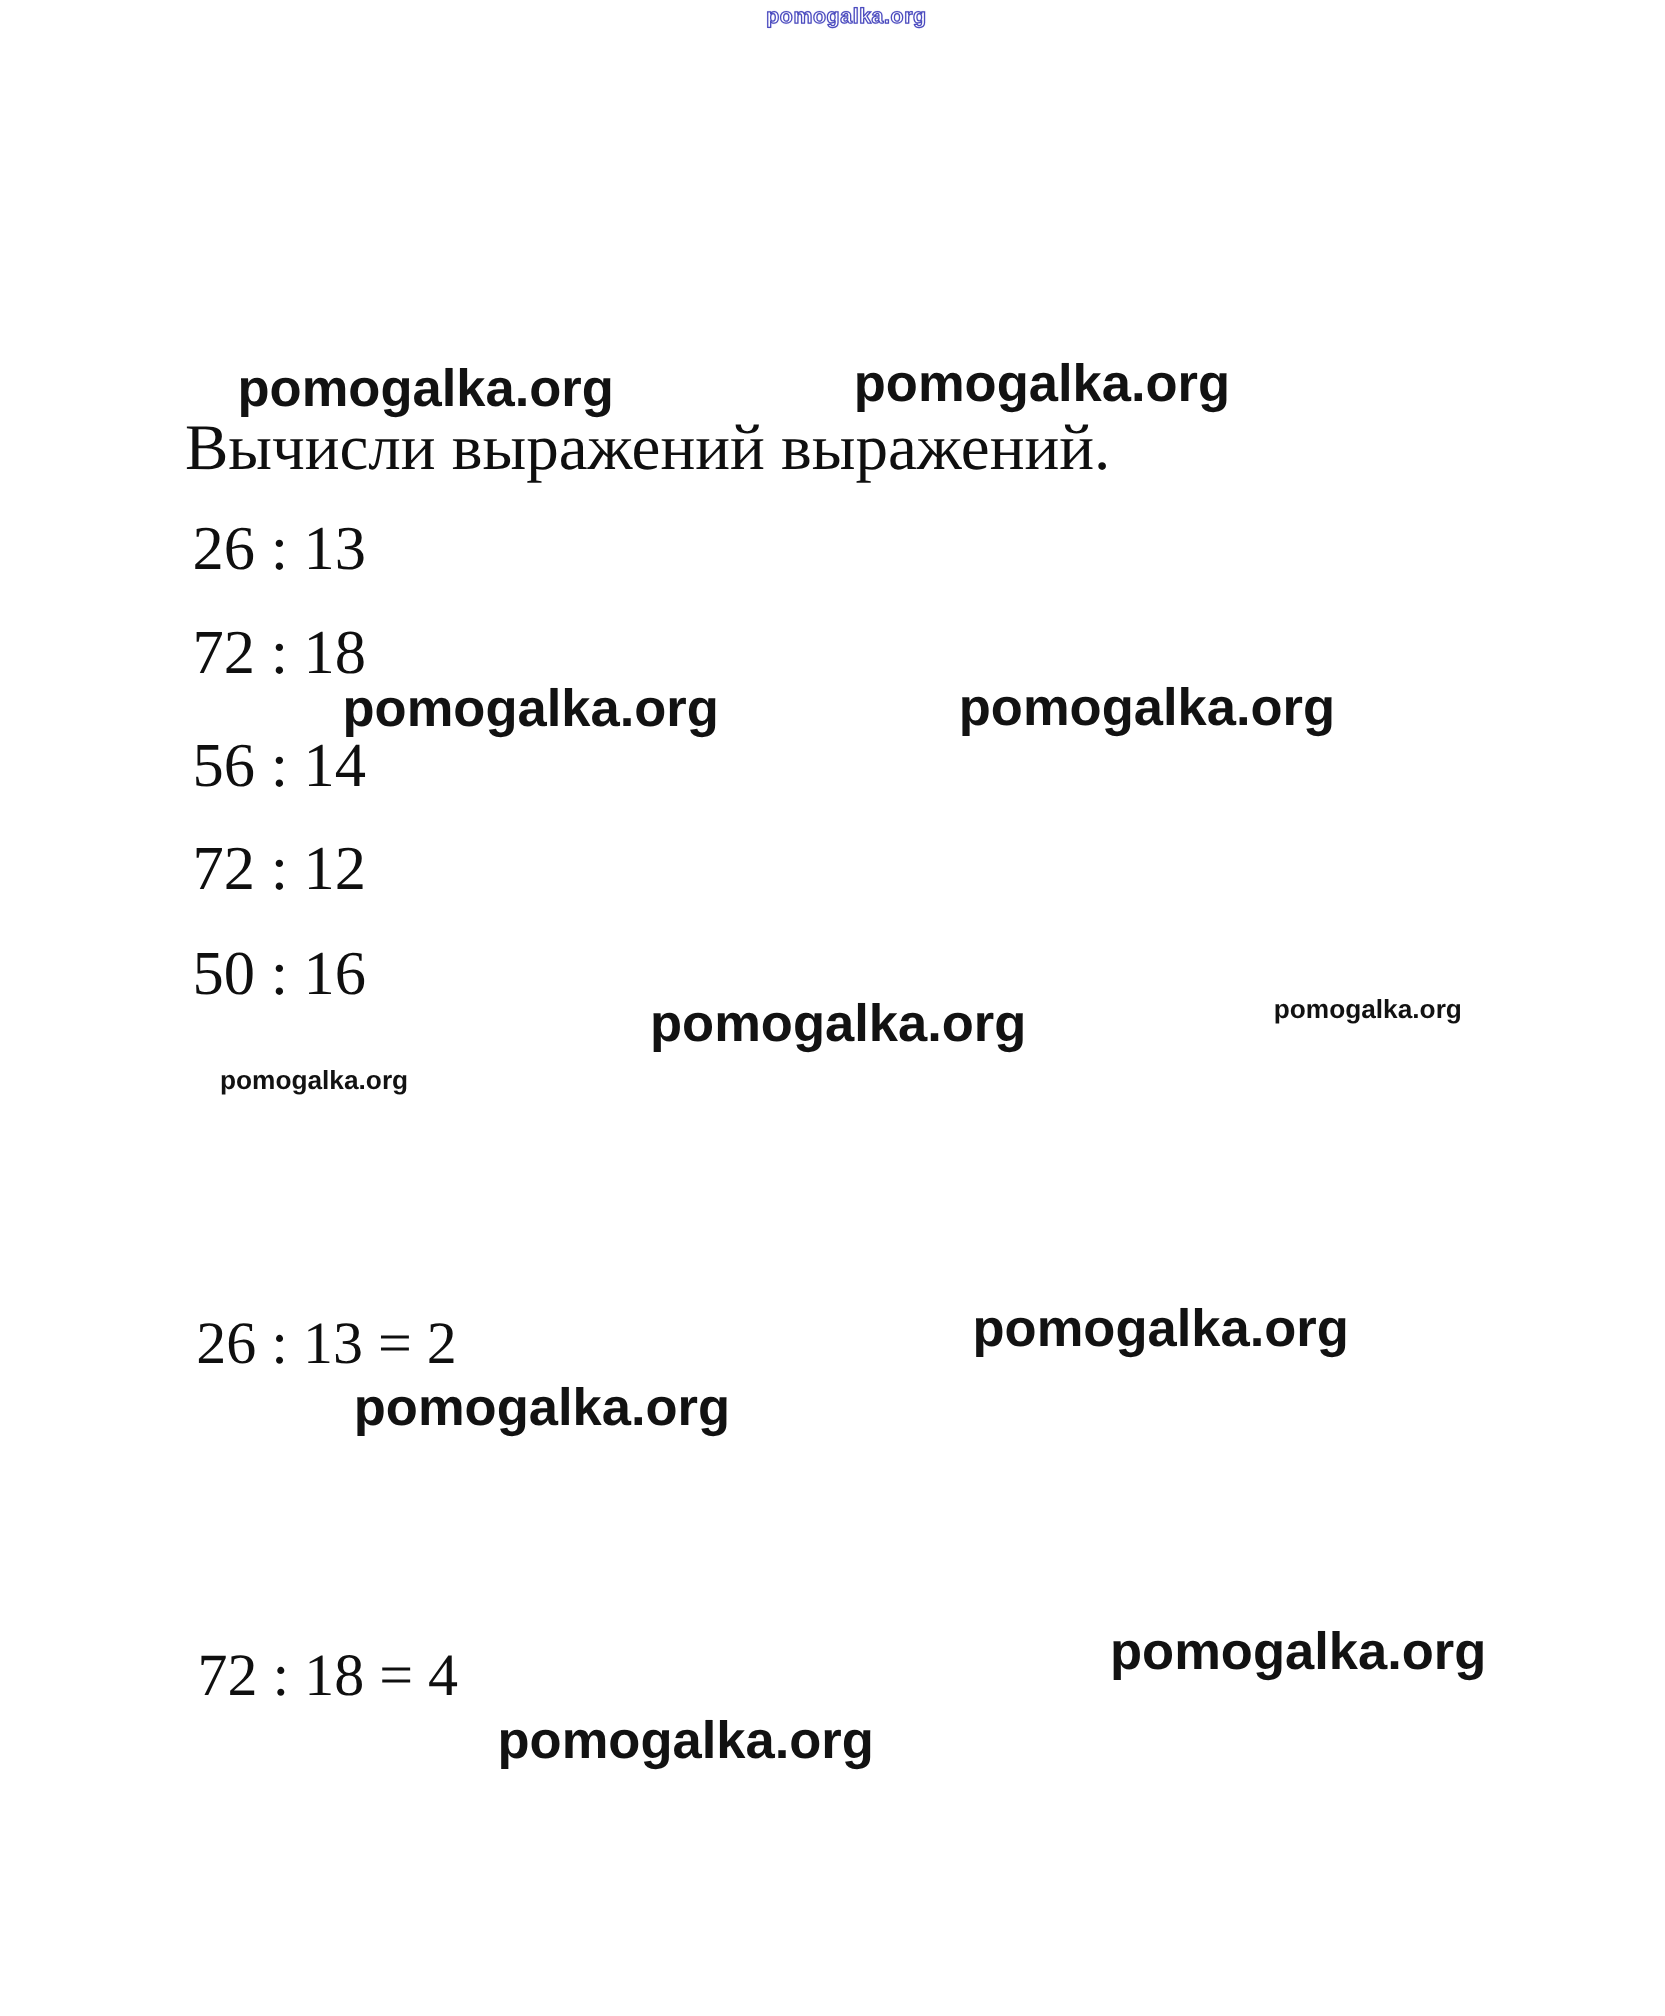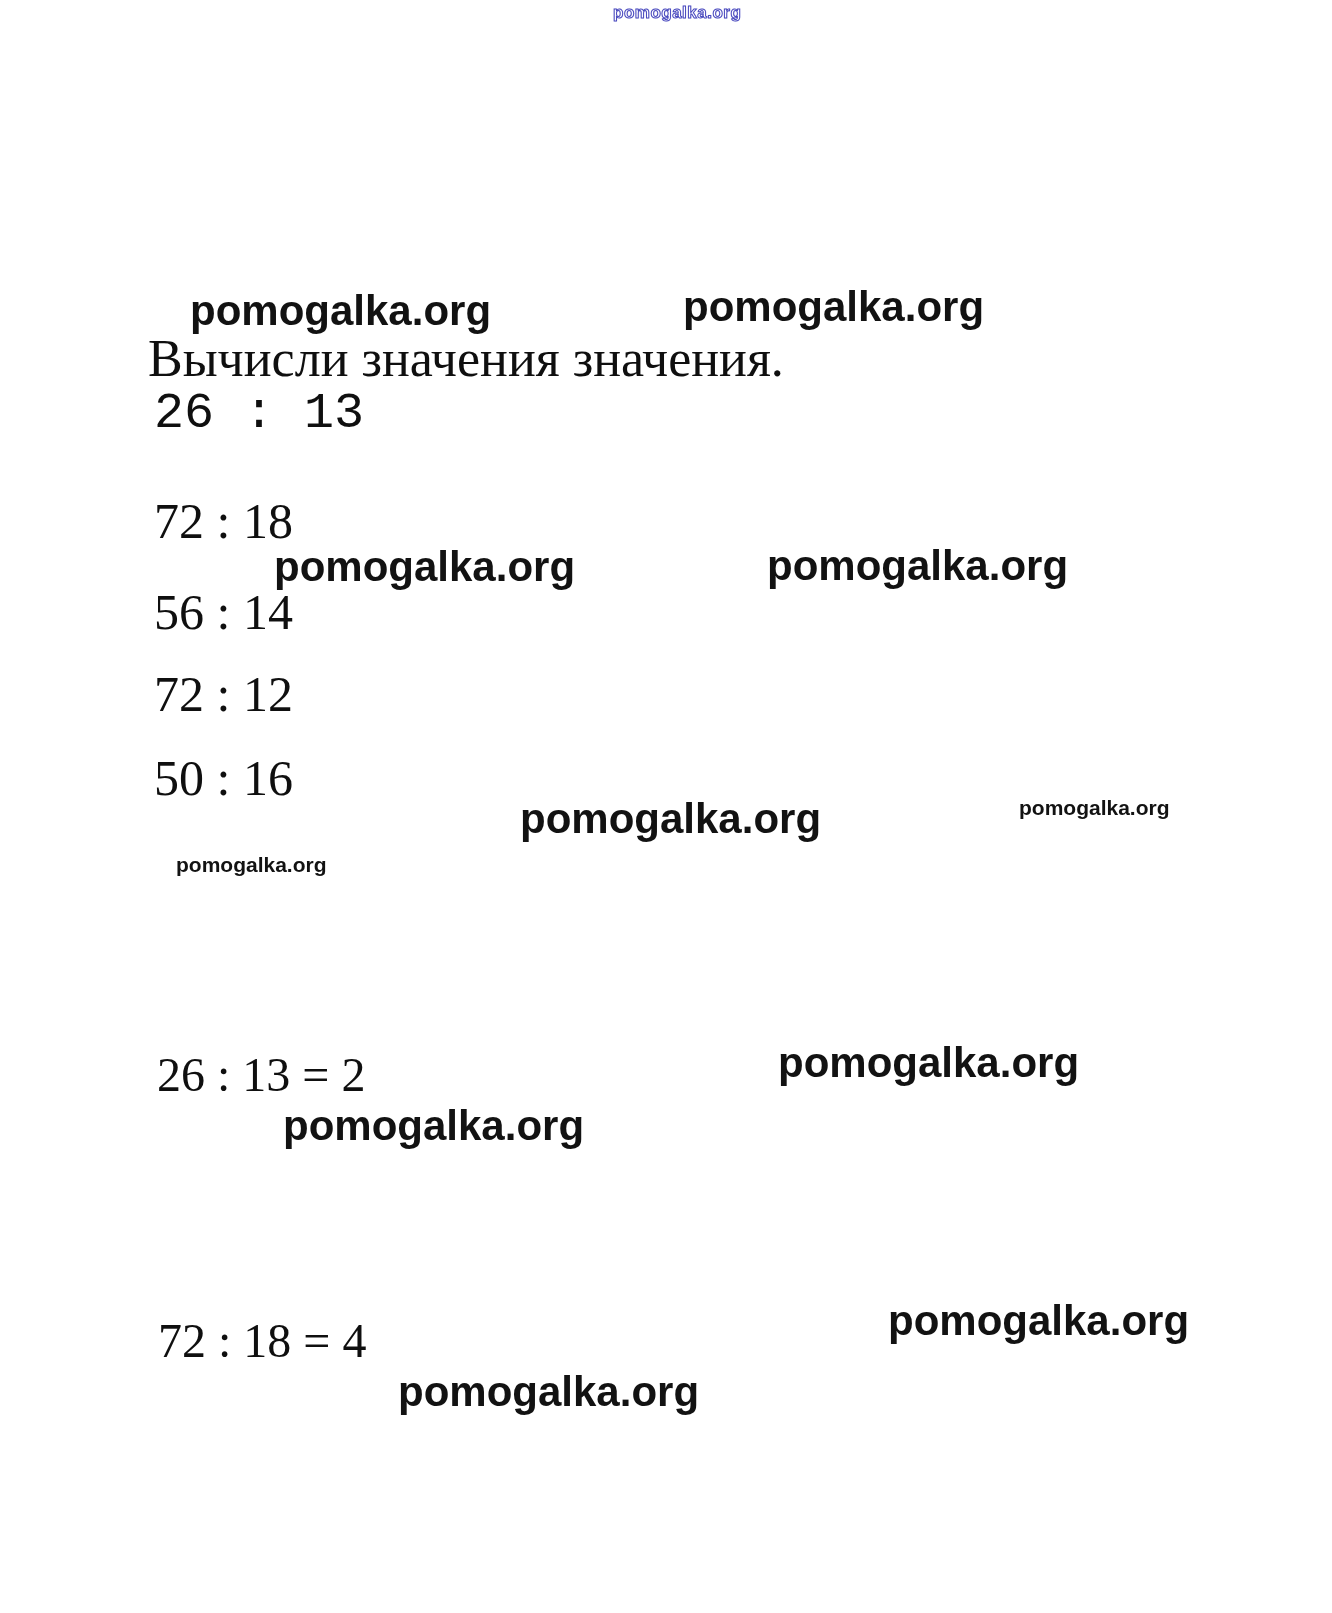--- a/index.html
+++ b/index.html
@@ -47,23 +47,23 @@
 <body>
 
 <div class="page">
 
   <span class="abs wm-outline" style="left:601px; top:4px;">pomogalka.org</span>
 
 
   <span class="abs wm wm-big" style="left:178px; top:290px;">pomogalka.org</span>
   <span class="abs wm wm-big" style="left:671px; top:286px;">pomogalka.org</span>
 
-  <span class="abs doc-instr" style="left:136px; top:333px;">Вычисли значения значения.</span>
+  <span class="abs doc-instr" style="left:136px; top:333px;">Вычисли выражений выражений.</span>
 
-  <span class="abs doc-expr" style="left:142px; top:389px;font-family:Liberation Mono, monospace;">26 : 13</span>
+  <span class="abs doc-expr" style="left:142px; top:413px;">26 : 13</span>
   <span class="abs doc-expr" style="left:142px; top:496px;">72 : 18</span>
   <span class="abs doc-expr" style="left:142px; top:587px;">56 : 14</span>
   <span class="abs doc-expr" style="left:142px; top:669px;">72 : 12</span>
   <span class="abs doc-expr" style="left:142px; top:753px;">50 : 16</span>
 
   <span class="abs wm wm-big" style="left:262px; top:546px;">pomogalka.org</span>
   <span class="abs wm wm-big" style="left:755px; top:545px;">pomogalka.org</span>
   <span class="abs wm wm-big" style="left:508px; top:798px;">pomogalka.org</span>
   <span class="abs wm wm-small" style="left:1007px; top:797px;">pomogalka.org</span>
   <span class="abs wm wm-small" style="left:164px; top:854px;">pomogalka.org</span>

